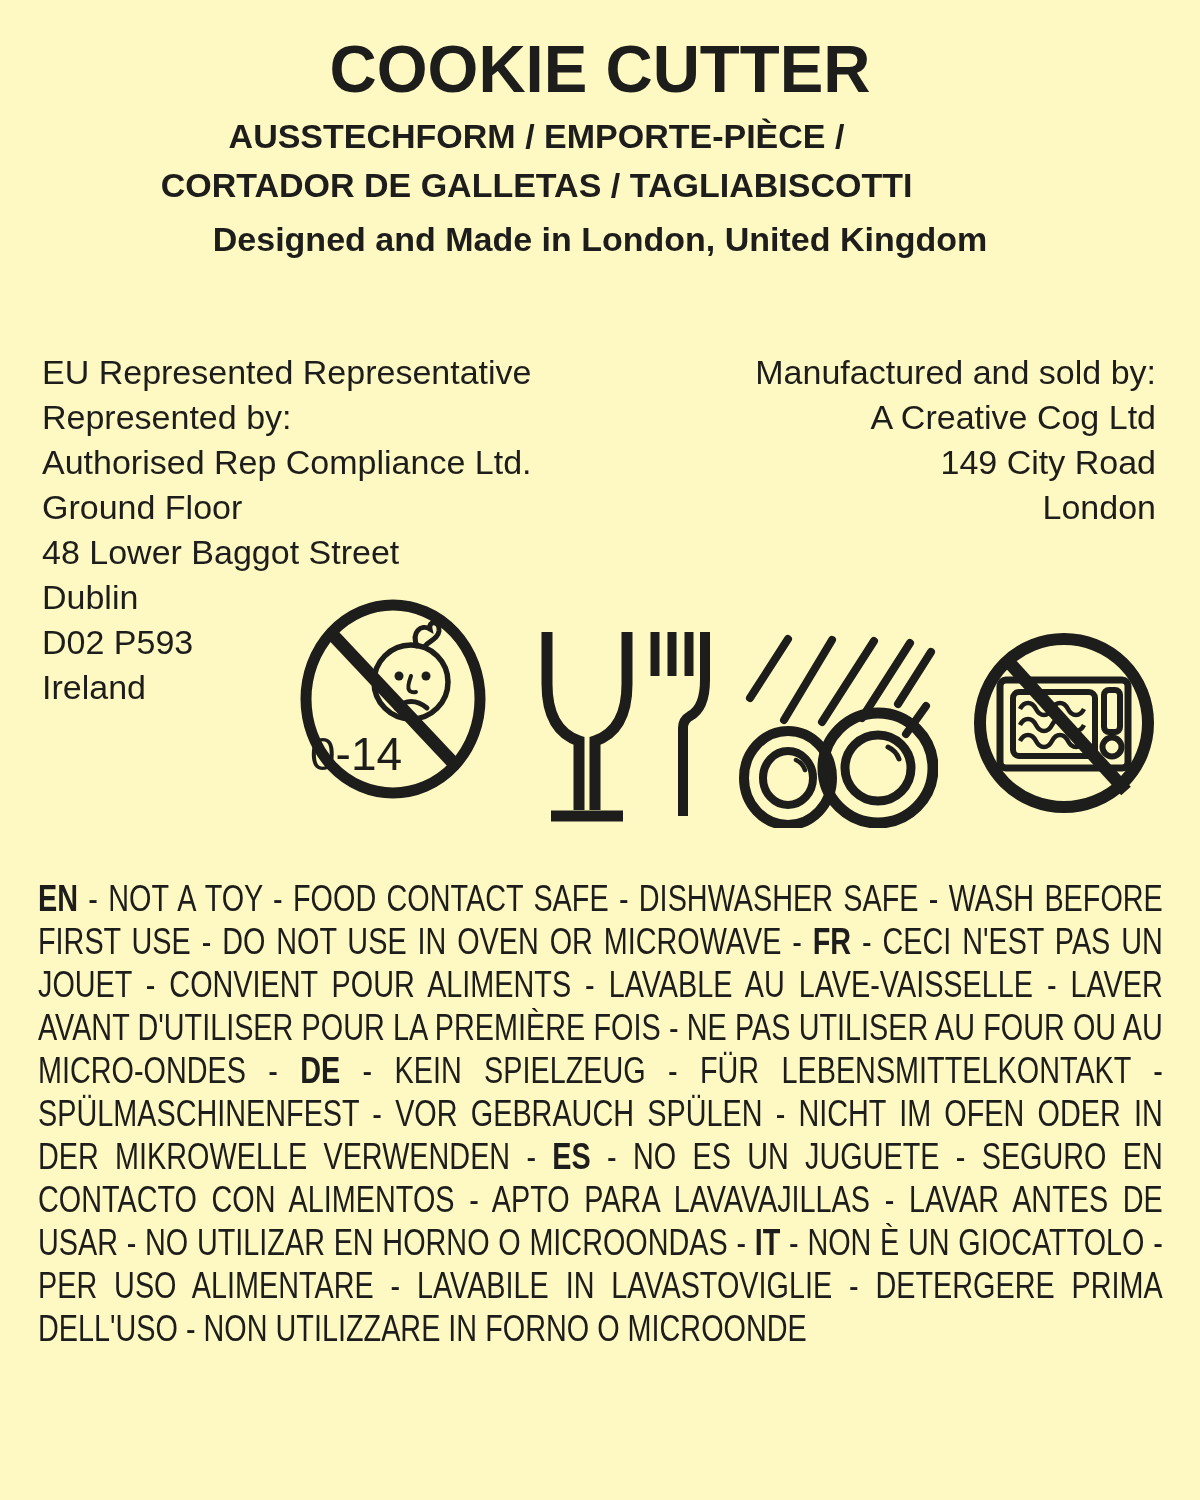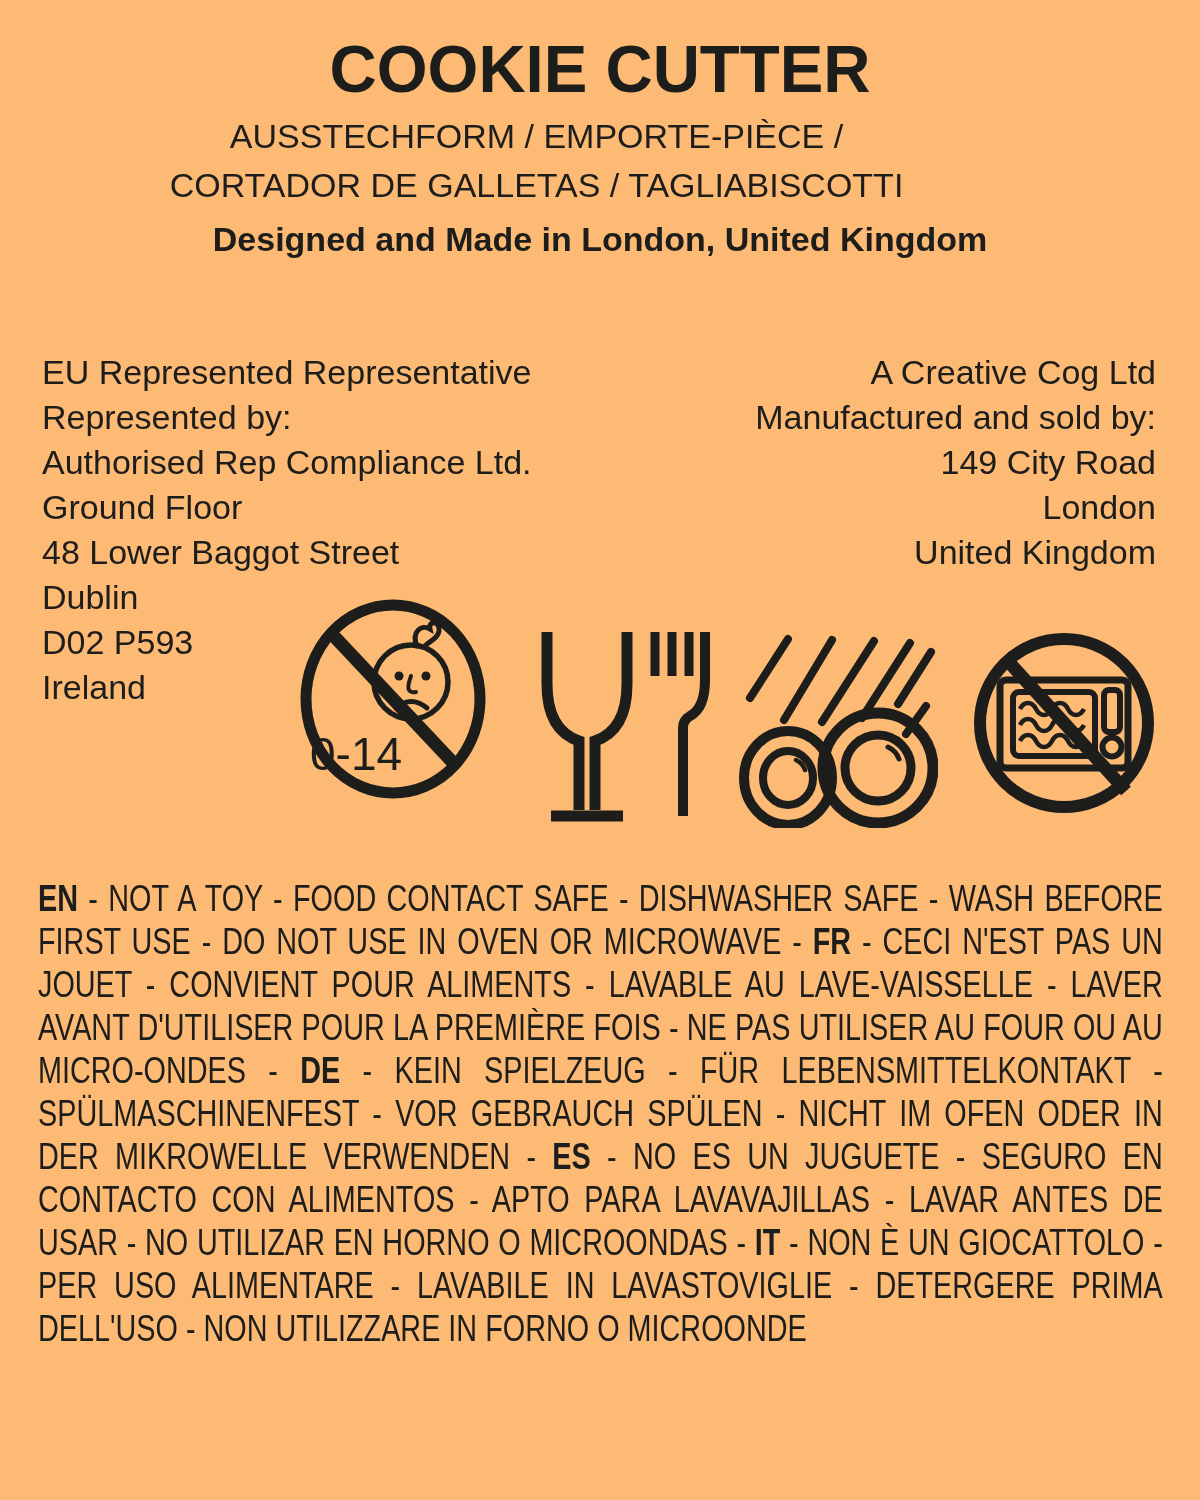--- a/index.html
+++ b/index.html
@@ -1,34 +1,34 @@
 <!DOCTYPE html>
 <html><head>
 <meta charset="utf-8">
 <style>
   html,body{margin:0;padding:0;background:#ffffff;}
   .page{
     position:relative;
     width:1200px;height:1500px;
-    background:#fdba74;
+    background:#fef9c3;
     color:#1d1d1b;
     font-family:"Liberation Sans", sans-serif;
     overflow:hidden;
   }
   .title{
     position:absolute;top:34px;left:0;width:1200px;
     text-align:center;
     font-size:66px;font-weight:bold;letter-spacing:0;
     line-height:70px;
     transform:scaleX(0.99);transform-origin:50% 0;
   }
   .subtitle{
     position:absolute;top:112px;left:0;width:1073px;
     text-align:center;
-    font-size:34px;font-weight:normal;
+    font-size:34px;font-weight:bold;
     line-height:49px;
   }
   .madein{
     position:absolute;top:220px;left:0;width:1200px;
     text-align:center;
     font-size:34px;font-weight:bold;
   }
   .addr{
     position:absolute;top:350px;
     font-size:34px;line-height:45px;
@@ -74,25 +74,24 @@
     <div>Represented by:</div>
     <div>Authorised Rep Compliance Ltd.</div>
     <div>Ground Floor</div>
     <div>48 Lower Baggot Street</div>
     <div>Dublin</div>
     <div>D02 P593</div>
     <div>Ireland</div>
   </div>
 
   <div class="addr right">
+    <div>Manufactured and sold by:</div>
     <div>A Creative Cog Ltd</div>
-    <div>Manufactured and sold by:</div>
     <div>149 City Road</div>
     <div>London</div>
-    <div>United Kingdom</div>
   </div>
 
   <div class="icon" style="left:297px;top:596px;width:192px;height:205px;">
     <svg viewBox="0 0 192 205">
       <ellipse class="ico-stroke" cx="96" cy="103" rx="87" ry="94" stroke-width="11"></ellipse>
       <circle class="ico-stroke" cx="114" cy="86" r="37" stroke-width="5.5"></circle>
       <path class="ico-stroke" d="M120,50 C114,36 124,28 133,33 C131,24 143,25 142,35 C141,43 132,45 128,50" stroke-width="5" stroke-linecap="round"></path>
       <circle class="ico-fill" cx="102" cy="80" r="4.5"></circle>
       <circle class="ico-fill" cx="129" cy="80" r="4.5"></circle>
       <path class="ico-stroke" d="M114,80 q-4,11 -2,14 q2,3 7,2" stroke-width="4" stroke-linecap="round"></path>

